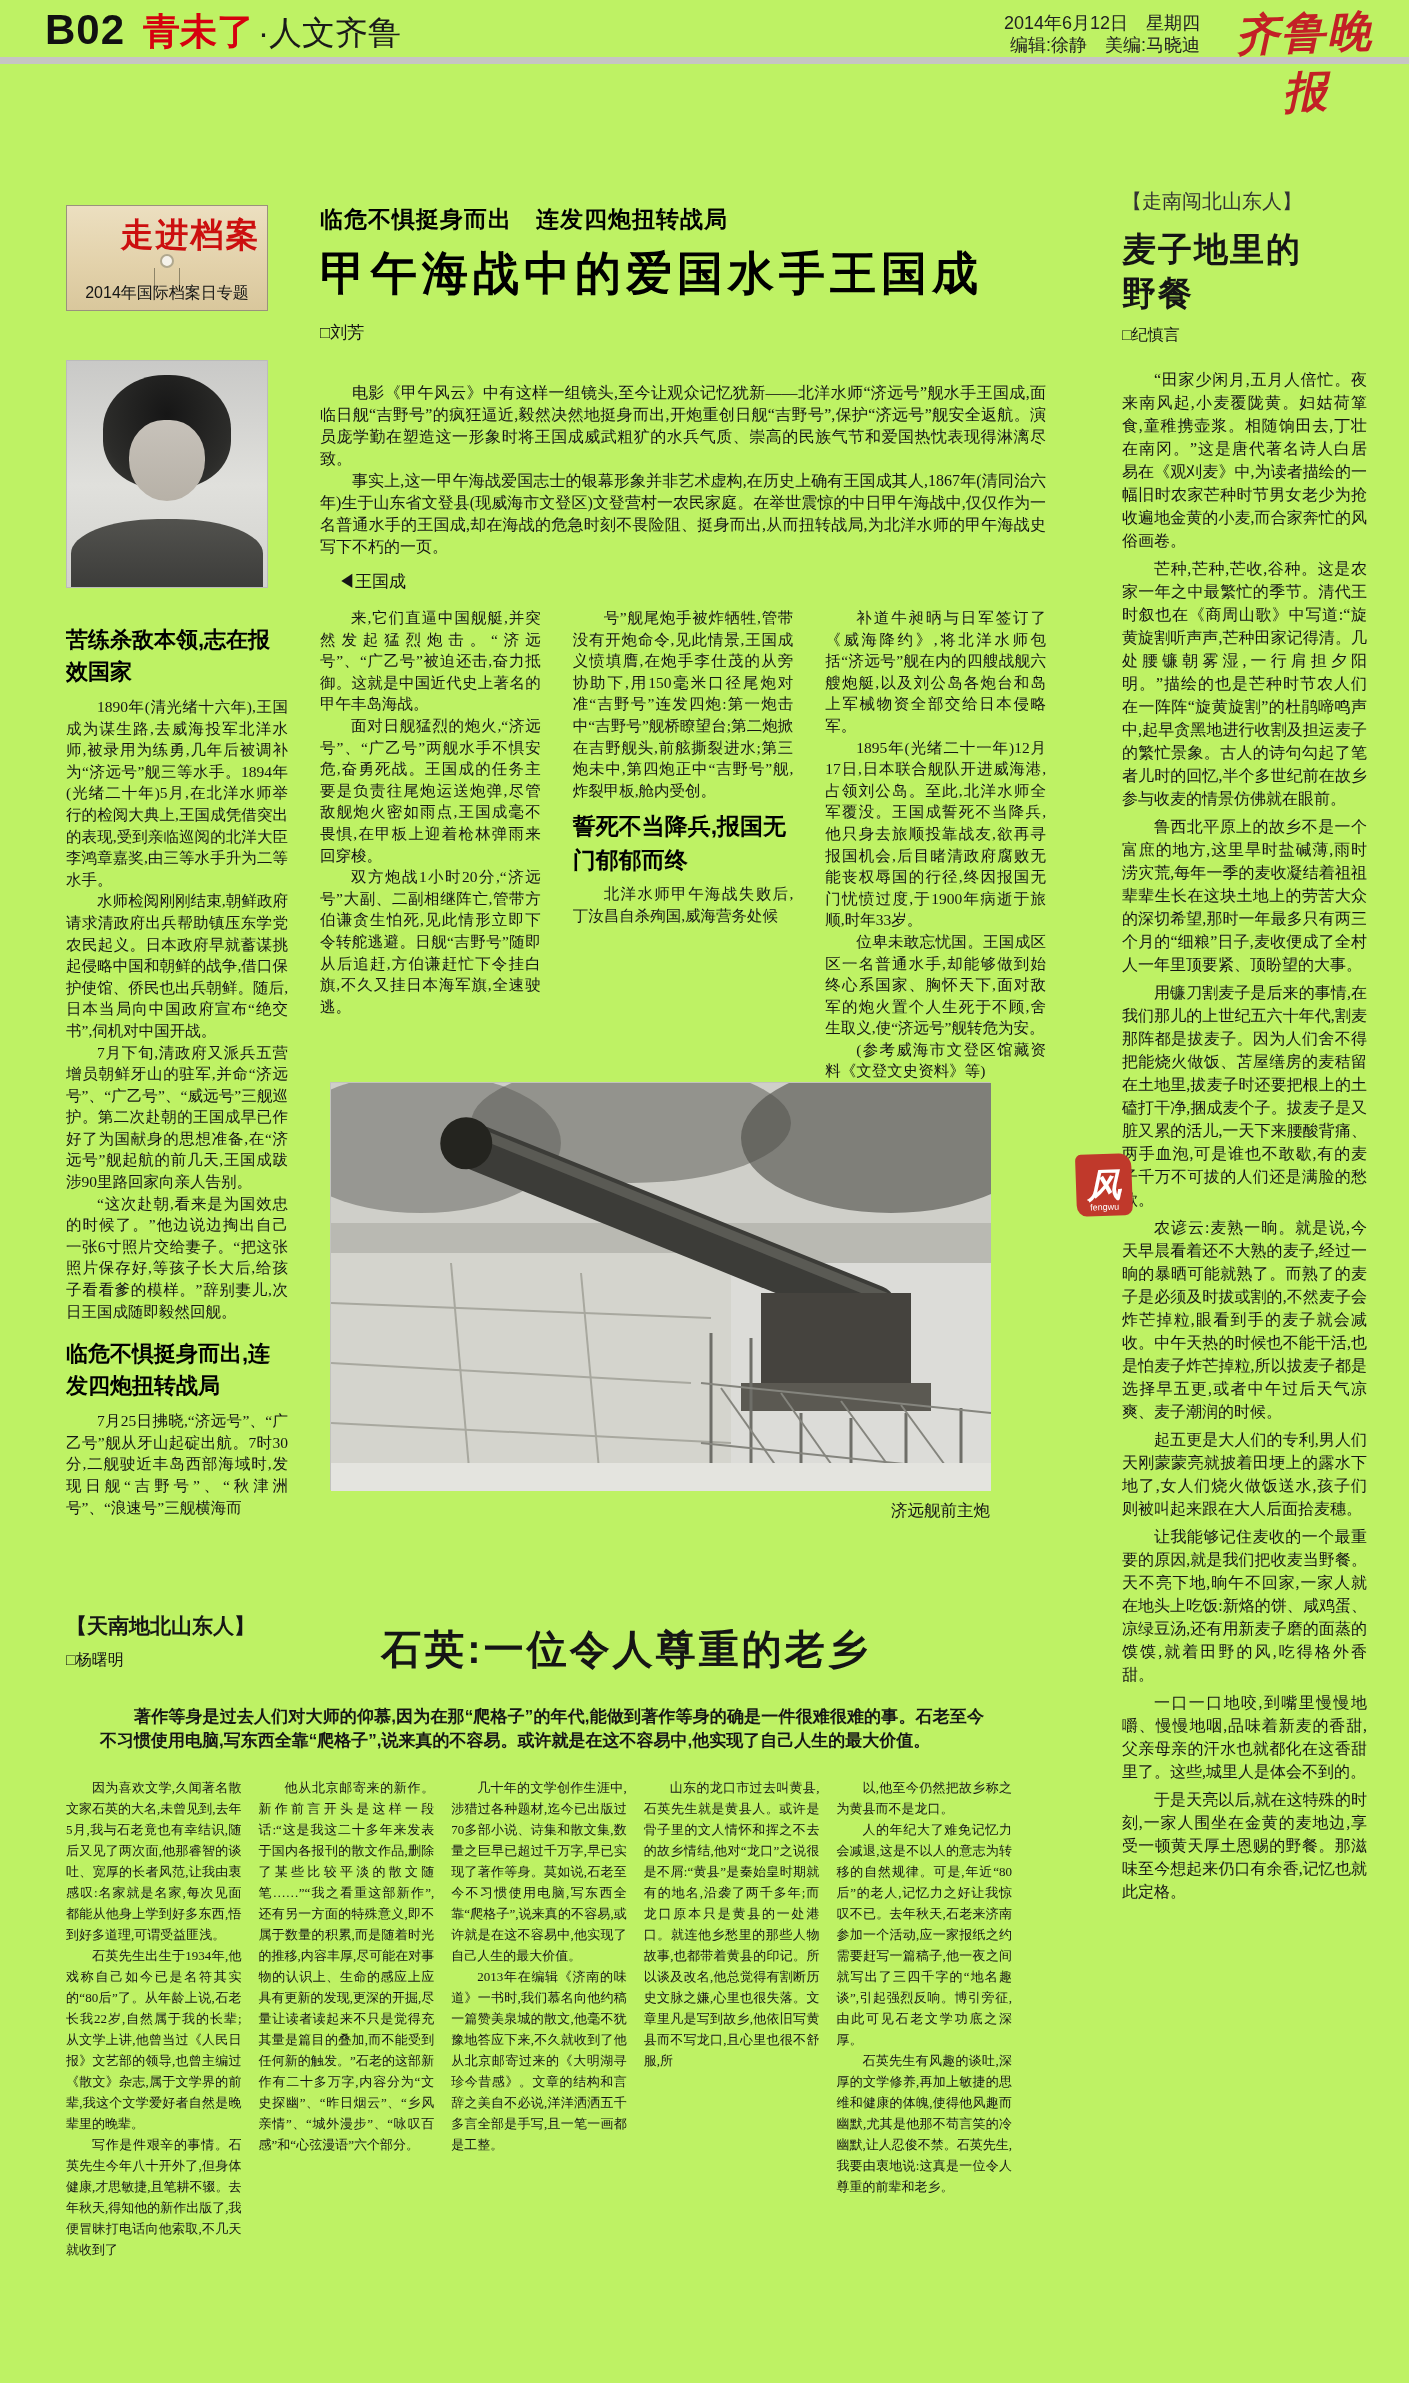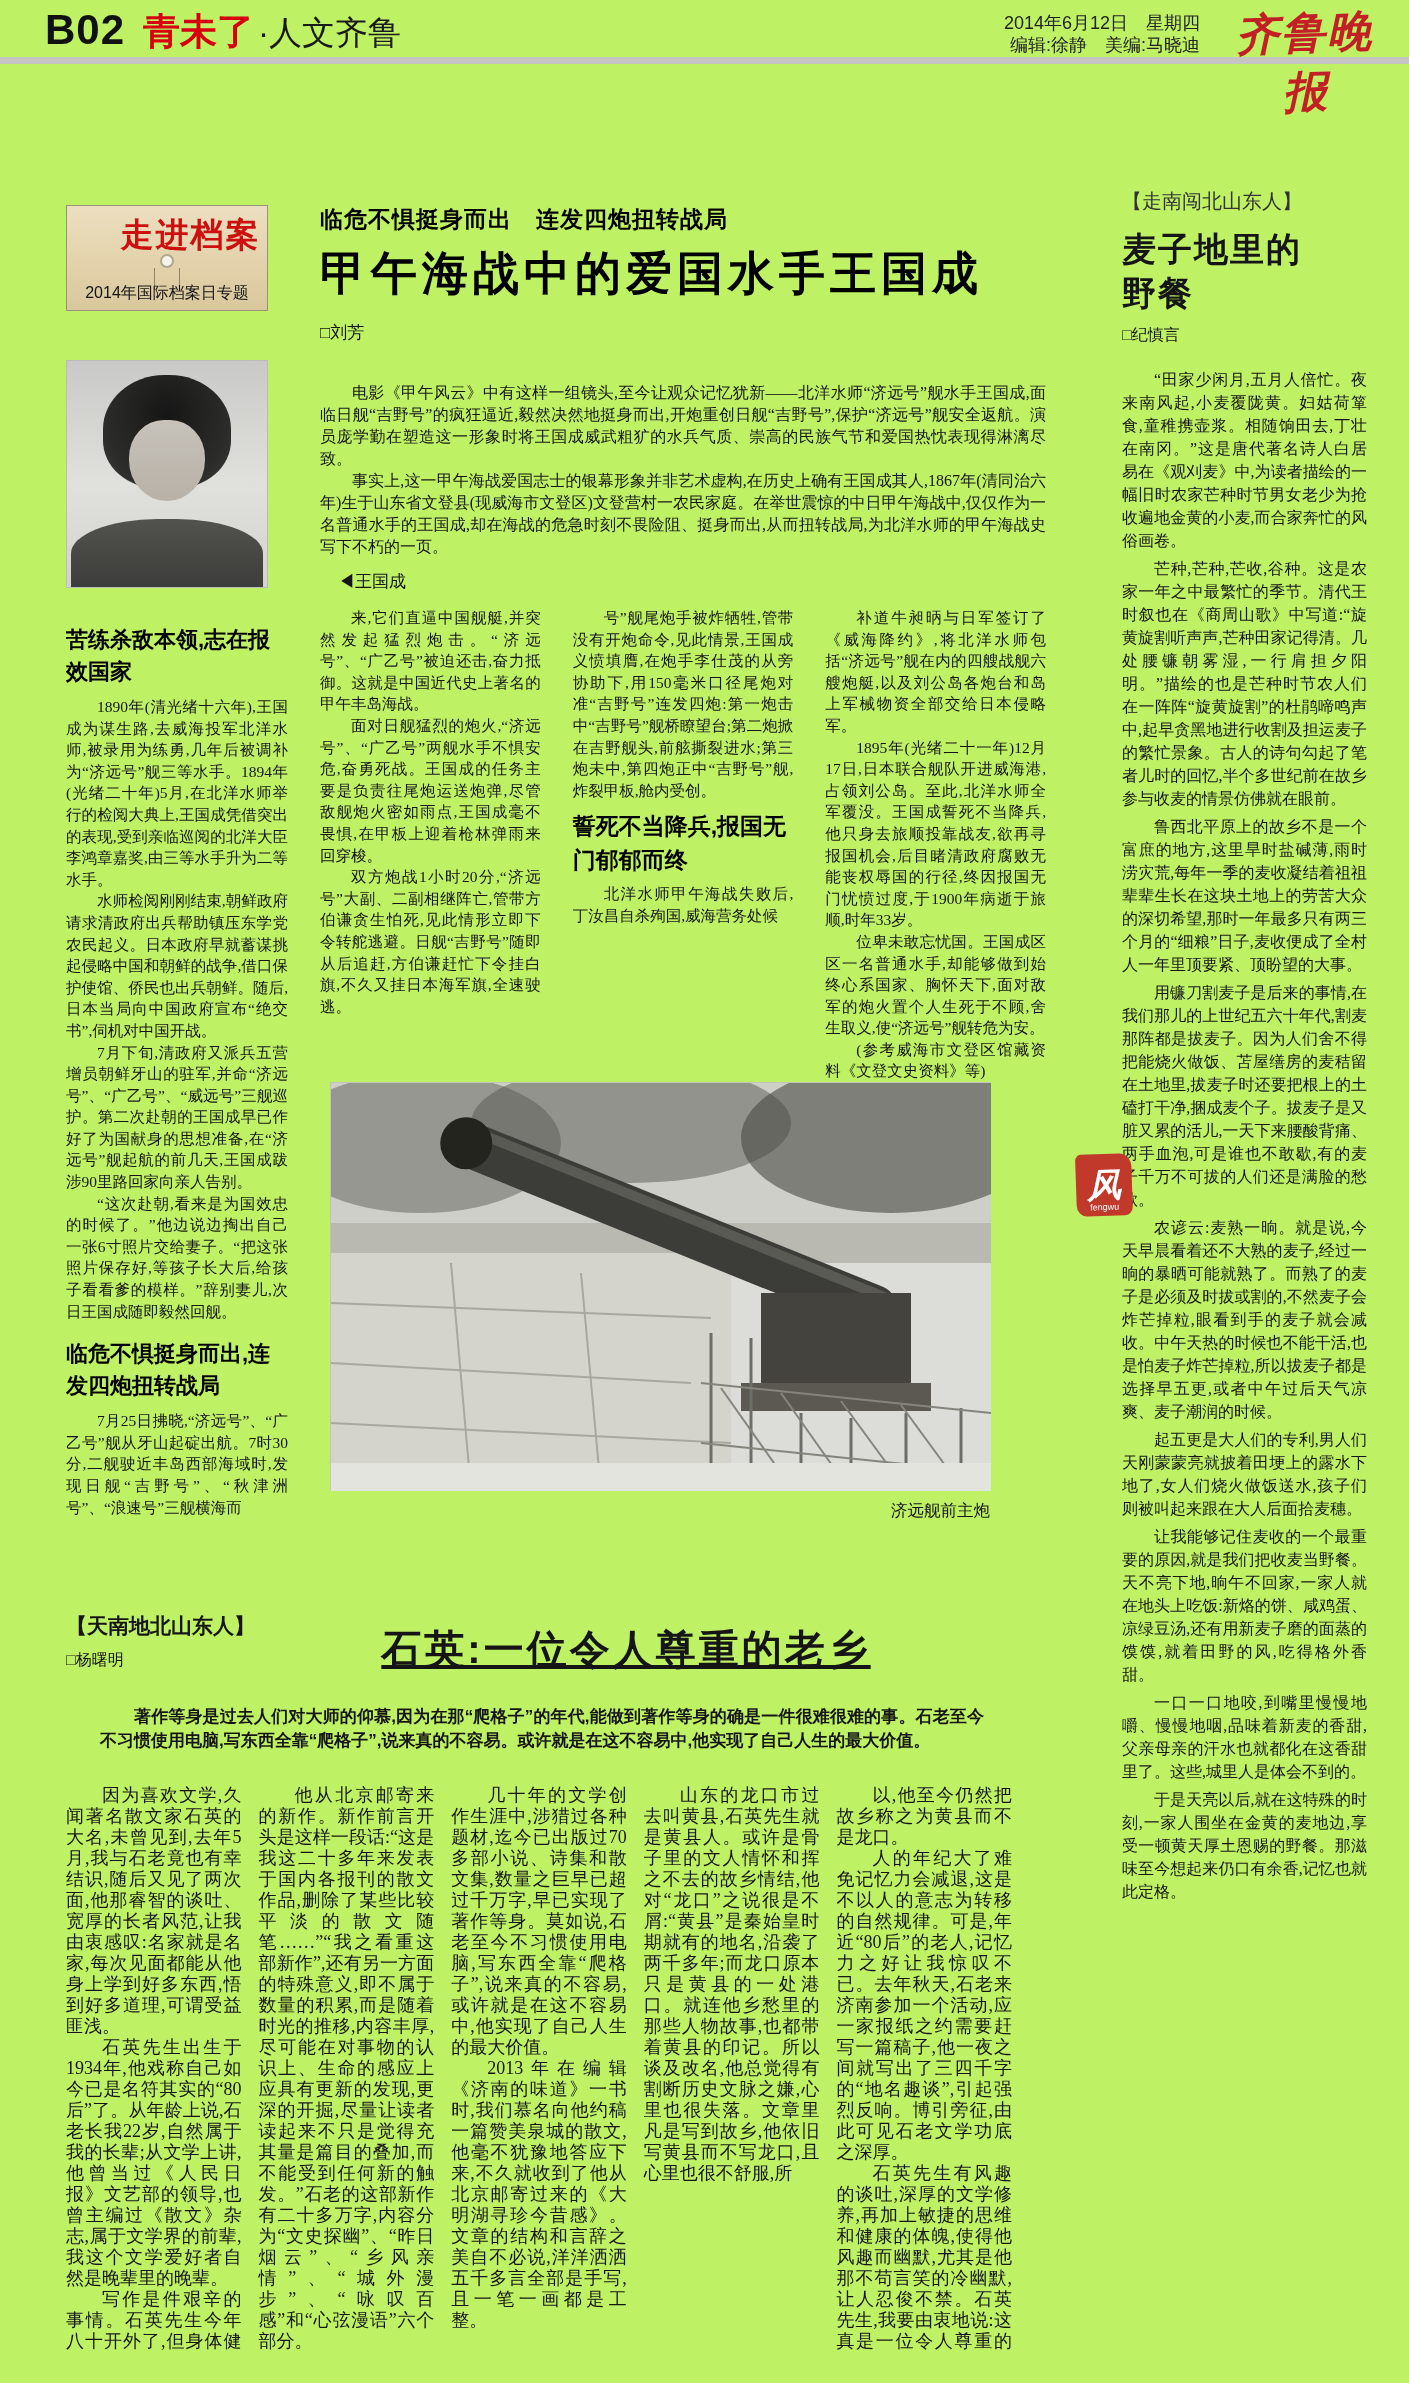--- a/index.html
+++ b/index.html
@@ -67,21 +67,21 @@
               font-family:"Liberation Sans",sans-serif;font-size:16.5px;}
 
   
   .bottom{position:absolute;left:66px;top:1612px;width:946px;}
   .b-label{font-family:"Liberation Sans",sans-serif;font-weight:900;font-size:21px;}
   .b-byline{font-family:"Liberation Sans",sans-serif;font-size:16px;margin-top:10px;}
   .b-headline{position:absolute;left:220px;top:10px;width:680px;text-align:center;
               font-family:"Liberation Sans",sans-serif;font-weight:900;font-size:40px;letter-spacing:3px;}
   .b-intro{margin:34px 0 0 34px;width:884px;font-family:"Liberation Sans",sans-serif;font-weight:bold;
            font-size:17px;line-height:24px;text-align:justify;text-indent:2em;}
-  .cols5{display:flex;gap:17px;margin-top:32px;height:566px;overflow:hidden;font-size:18px;line-height:21px;}
+  .cols5{display:flex;gap:17px;margin-top:24px;height:566px;overflow:hidden;font-size:13px;line-height:21px;}
   .cols5 .col{flex:1;min-width:0;}
 
   
   .rightcol{position:absolute;left:1122px;top:188px;width:245px;height:2187px;overflow:hidden;}
   .r-label{font-family:"Liberation Sans",sans-serif;font-size:20px;color:#333;}
   .r-headline{font-family:"Liberation Sans",sans-serif;font-weight:900;font-size:34px;line-height:44px;
               letter-spacing:2px;margin-top:12px;width:200px;}
   .r-byline{font-family:"Liberation Sans",sans-serif;font-size:16px;margin-top:10px;}
   .r-paras{margin-top:22px;font-size:16px;line-height:23px;}
   .r-paras p{margin:0 0 5px 0;}
@@ -212,21 +212,21 @@
         </g>
         <rect x="0" y="380" width="660" height="28" fill="#e4e4df"></rect>
       </svg>
     </div>
     <div class="cannon-cap" data-interactable="false">济远舰前主炮</div>
   </div>
 
   <div class="bottom" data-interactable="false">
     <div class="b-label" data-interactable="false">【天南地北山东人】</div>
     <div class="b-byline" data-interactable="false">□杨曙明</div>
-    <h2 class="b-headline" style="margin:0;text-decoration:underline;" data-interactable="false">石英:一位令人尊重的老乡</h2>
+    <h2 class="b-headline" style="margin:0;" data-interactable="false">石英:一位令人尊重的老乡</h2>
     <div class="b-intro" data-interactable="false">著作等身是过去人们对大师的仰慕,因为在那“爬格子”的年代,能做到著作等身的确是一件很难很难的事。石老至今不习惯使用电脑,写东西全靠“爬格子”,说来真的不容易。或许就是在这不容易中,他实现了自己人生的最大价值。</div>
     <div class="cols5" data-interactable="false">
       <div class="col paras" data-interactable="false">
           <p class="para" data-interactable="false">因为喜欢文学,久闻著名散文家石英的大名,未曾见到,去年5月,我与石老竟也有幸结识,随后又见了两次面,他那睿智的谈吐、宽厚的长者风范,让我由衷感叹:名家就是名家,每次见面都能从他身上学到好多东西,悟到好多道理,可谓受益匪浅。</p>
           <p class="para" data-interactable="false">石英先生出生于1934年,他戏称自己如今已是名符其实的“80后”了。从年龄上说,石老长我22岁,自然属于我的长辈;从文学上讲,他曾当过《人民日报》文艺部的领导,也曾主编过《散文》杂志,属于文学界的前辈,我这个文学爱好者自然是晚辈里的晚辈。</p>
           <p class="para" data-interactable="false">写作是件艰辛的事情。石英先生今年八十开外了,但身体健康,才思敏捷,且笔耕不辍。去年秋天,得知他的新作出版了,我便冒昧打电话向他索取,不几天就收到了</p>
         </div>
       <div class="col paras" data-interactable="false">
           <p class="para" data-interactable="false">他从北京邮寄来的新作。新作前言开头是这样一段话:“这是我这二十多年来发表于国内各报刊的散文作品,删除了某些比较平淡的散文随笔……”“我之看重这部新作”,还有另一方面的特殊意义,即不属于数量的积累,而是随着时光的推移,内容丰厚,尽可能在对事物的认识上、生命的感应上应具有更新的发现,更深的开掘,尽量让读者读起来不只是觉得充其量是篇目的叠加,而不能受到任何新的触发。”石老的这部新作有二十多万字,内容分为“文史探幽”、“昨日烟云”、“乡风亲情”、“城外漫步”、“咏叹百感”和“心弦漫语”六个部分。</p>
         </div>

